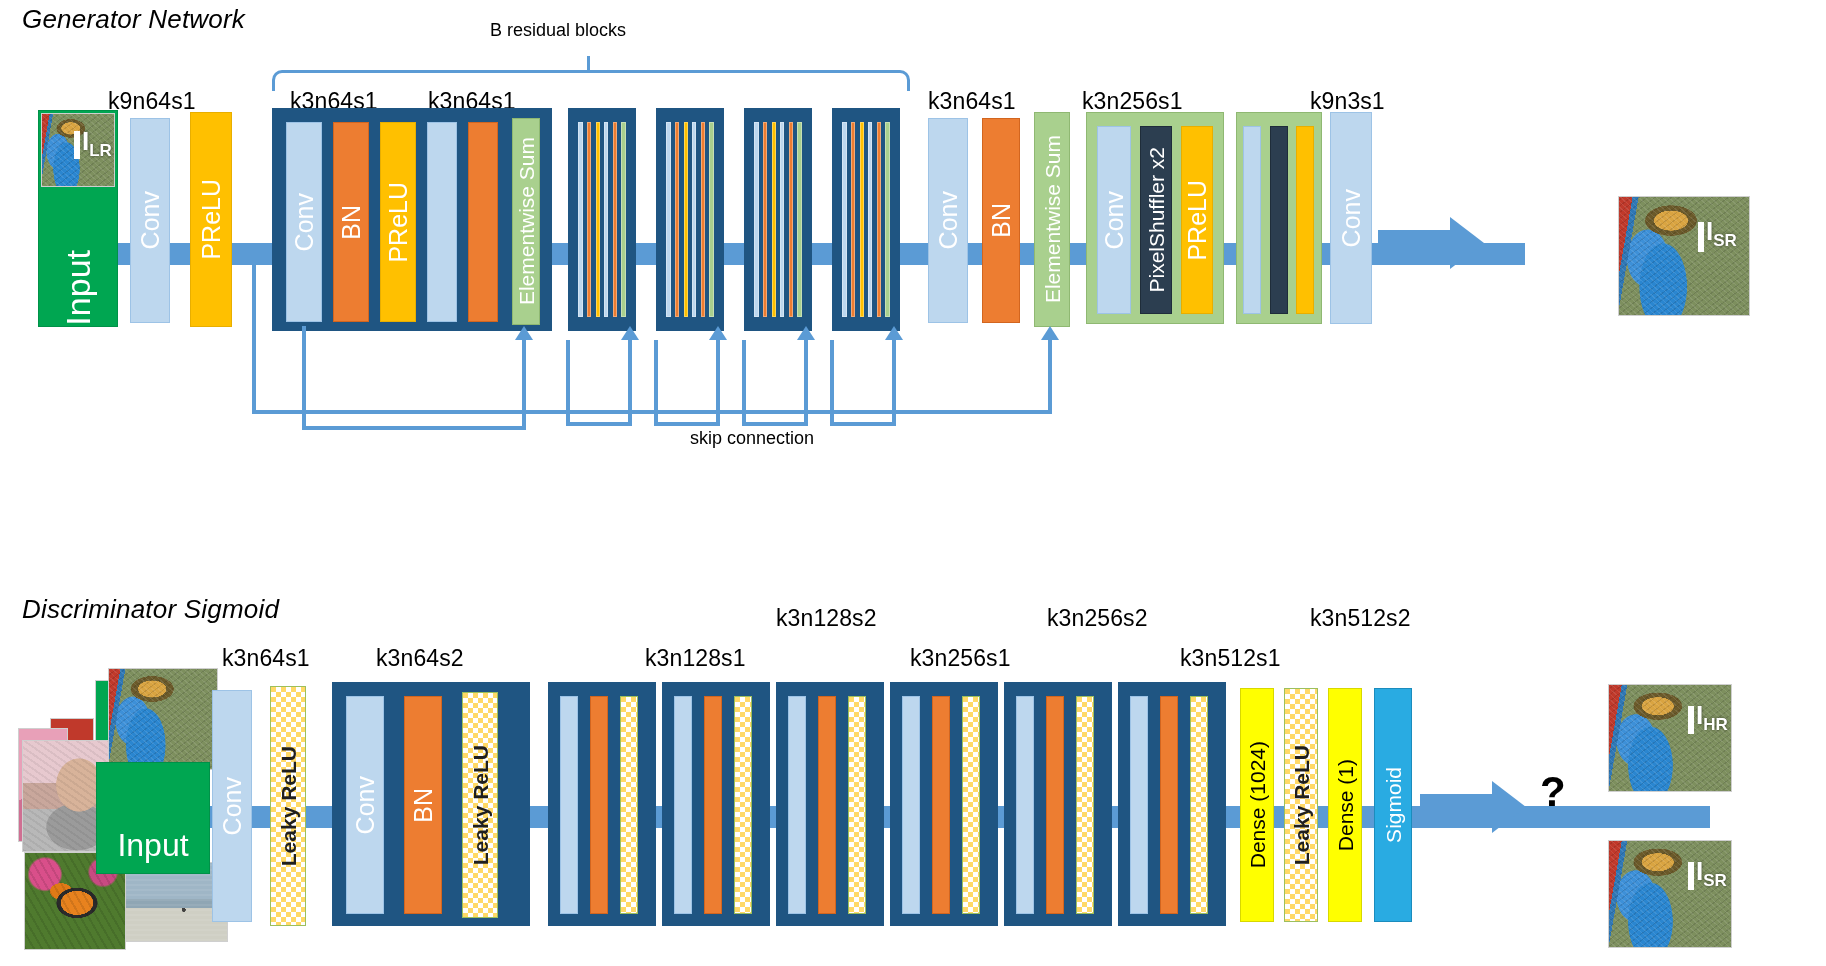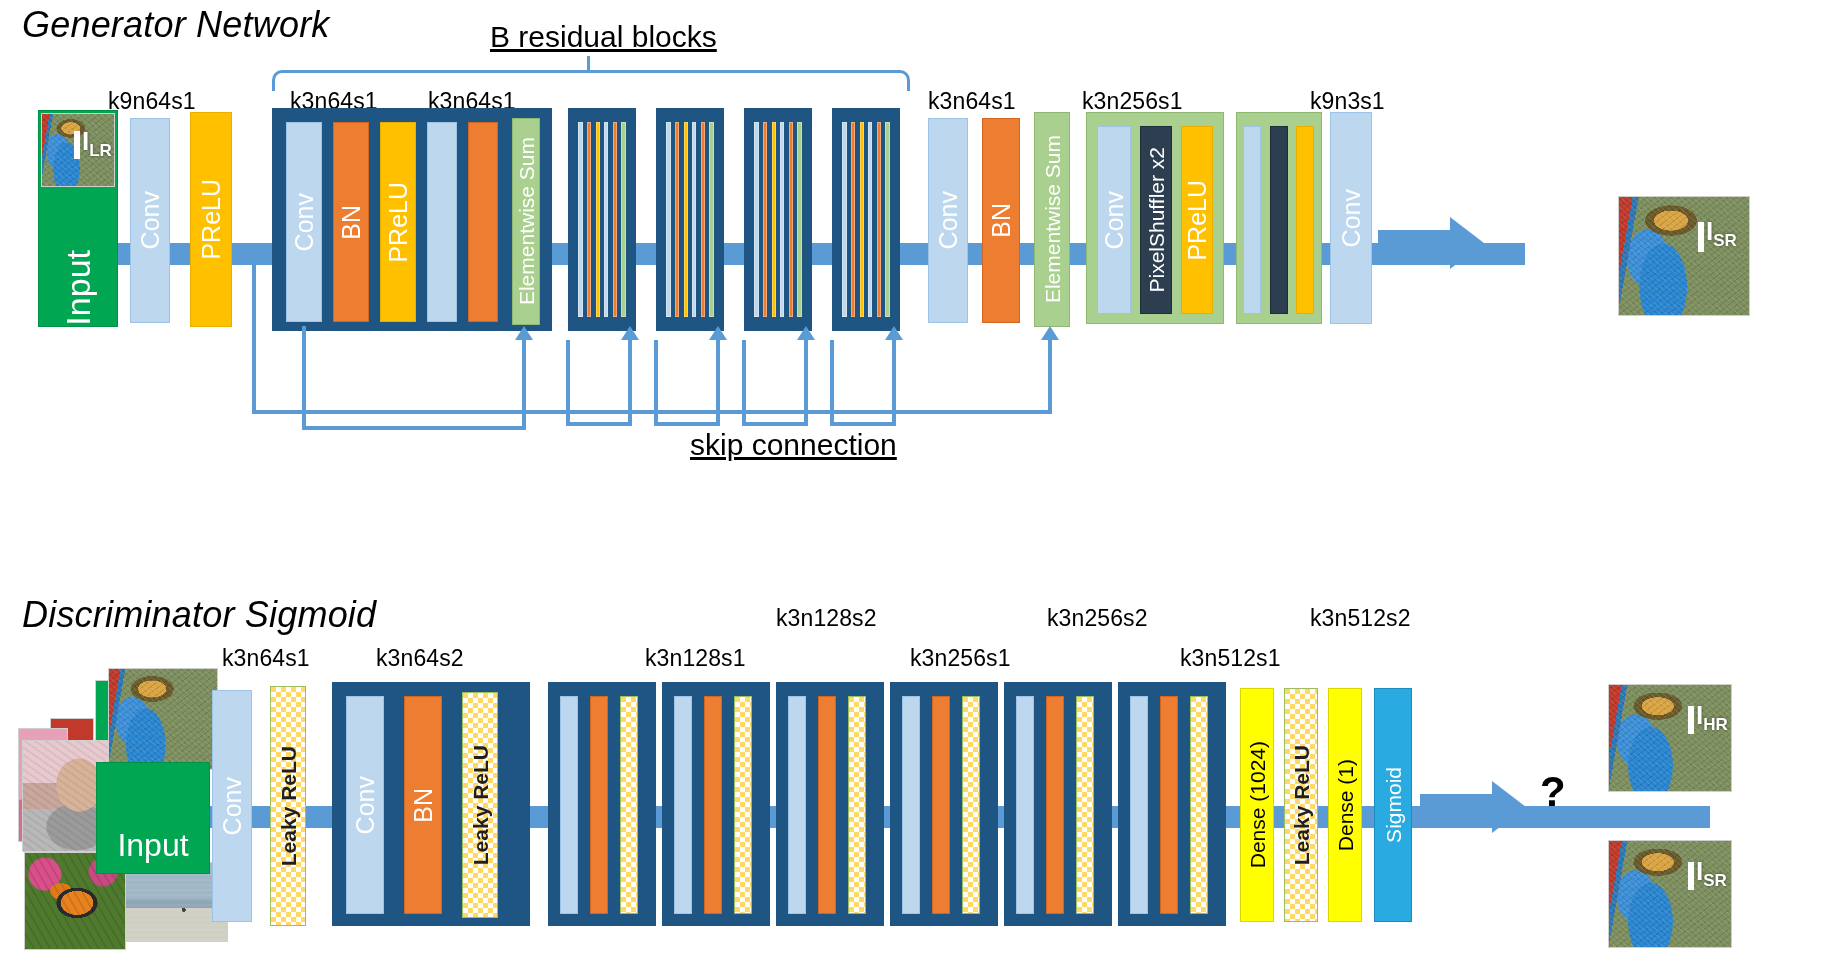--- a/index.html
+++ b/index.html
@@ -2,25 +2,25 @@
 <html><head>
 <meta charset="utf-8">
 <style>
   html,body{margin:0;padding:0;background:#ffffff;}
   body{width:1826px;height:966px;position:relative;overflow:hidden;
        font-family:"Liberation Sans", sans-serif;color:#000;}
 
   .abs{position:absolute;}
 
   
-  .net-title{font-style:italic;font-size:36px;font-weight:400;letter-spacing:.2px;white-space:nowrap;}
+  .net-title{font-style:italic;font-size:26px;font-weight:400;letter-spacing:.2px;white-space:nowrap;}
 
   
   .klabel{font-size:23px;white-space:nowrap;letter-spacing:.1px;}
-  .plainlabel{font-size:30px;white-space:nowrap;text-decoration:underline;}
+  .plainlabel{font-size:18px;white-space:nowrap;}
 
   
   .bus{background:#5b9bd5;height:22px;}
 
   
   .bar{box-sizing:border-box;border:1px solid #8faadc;display:flex;align-items:center;
        justify-content:center;overflow:hidden;}
   .bar>span{
     writing-mode:vertical-rl;transform:rotate(180deg);
     white-space:nowrap;font-size:25px;color:#ffffff;line-height:1;}

